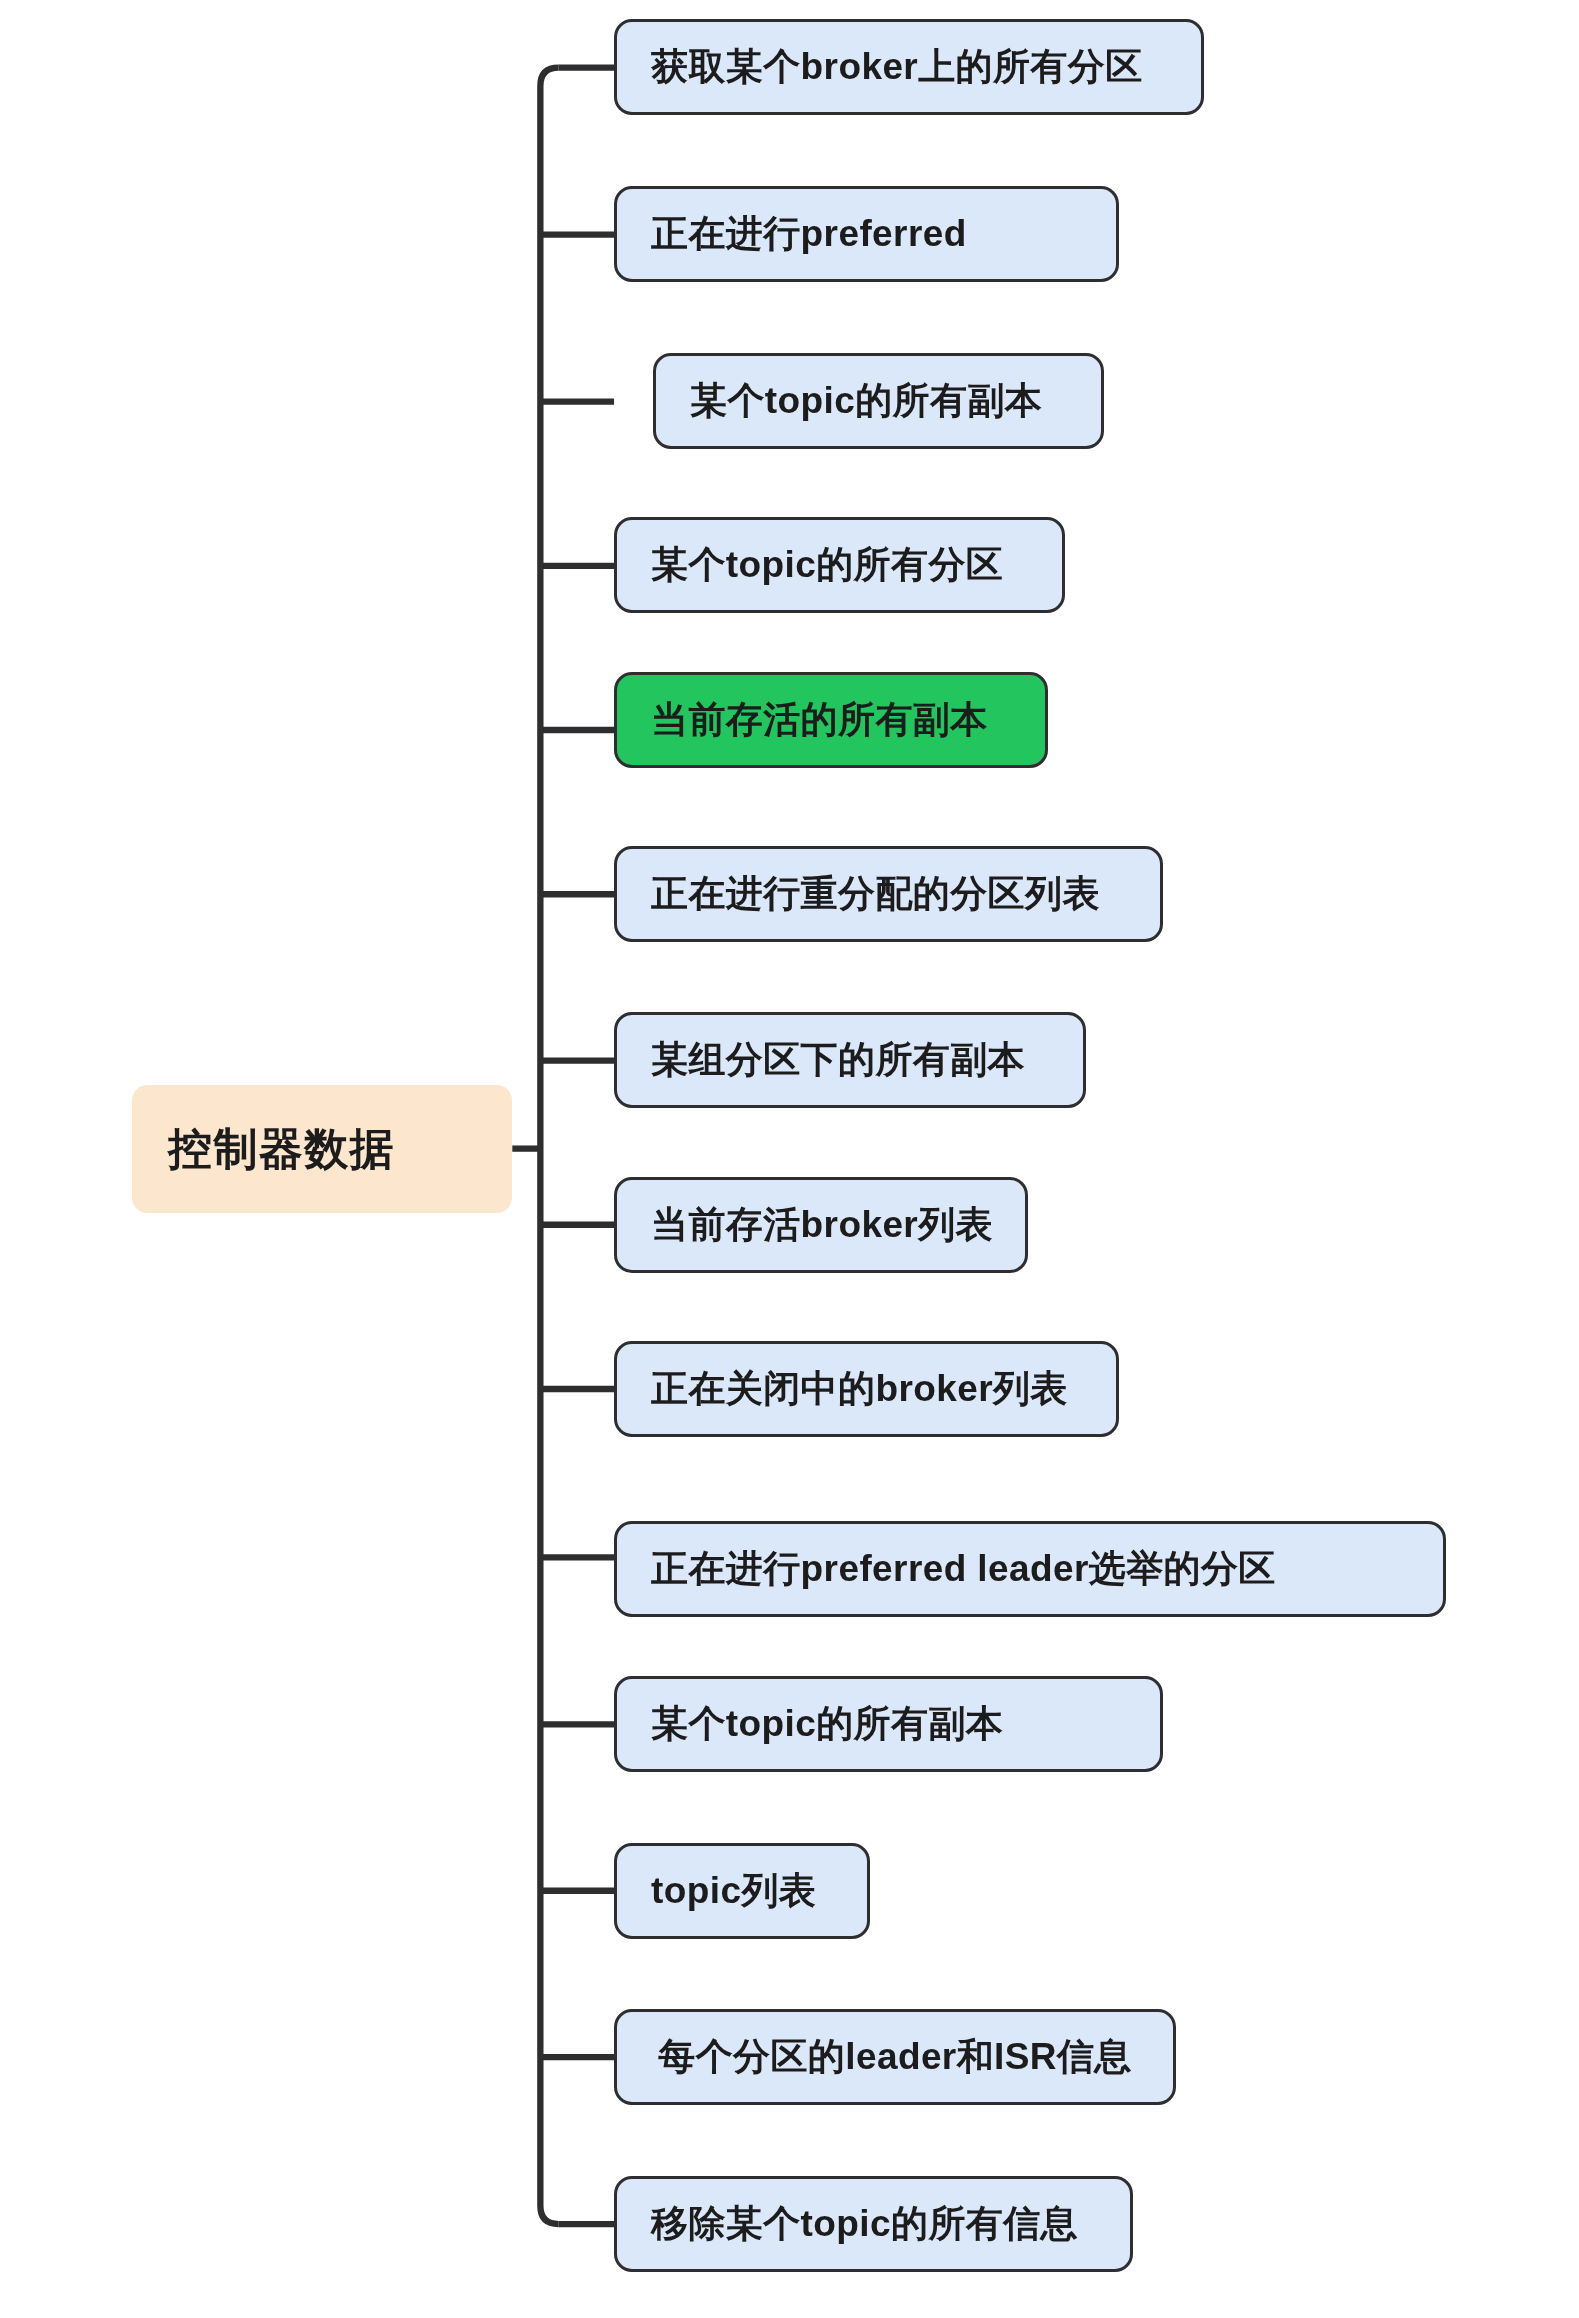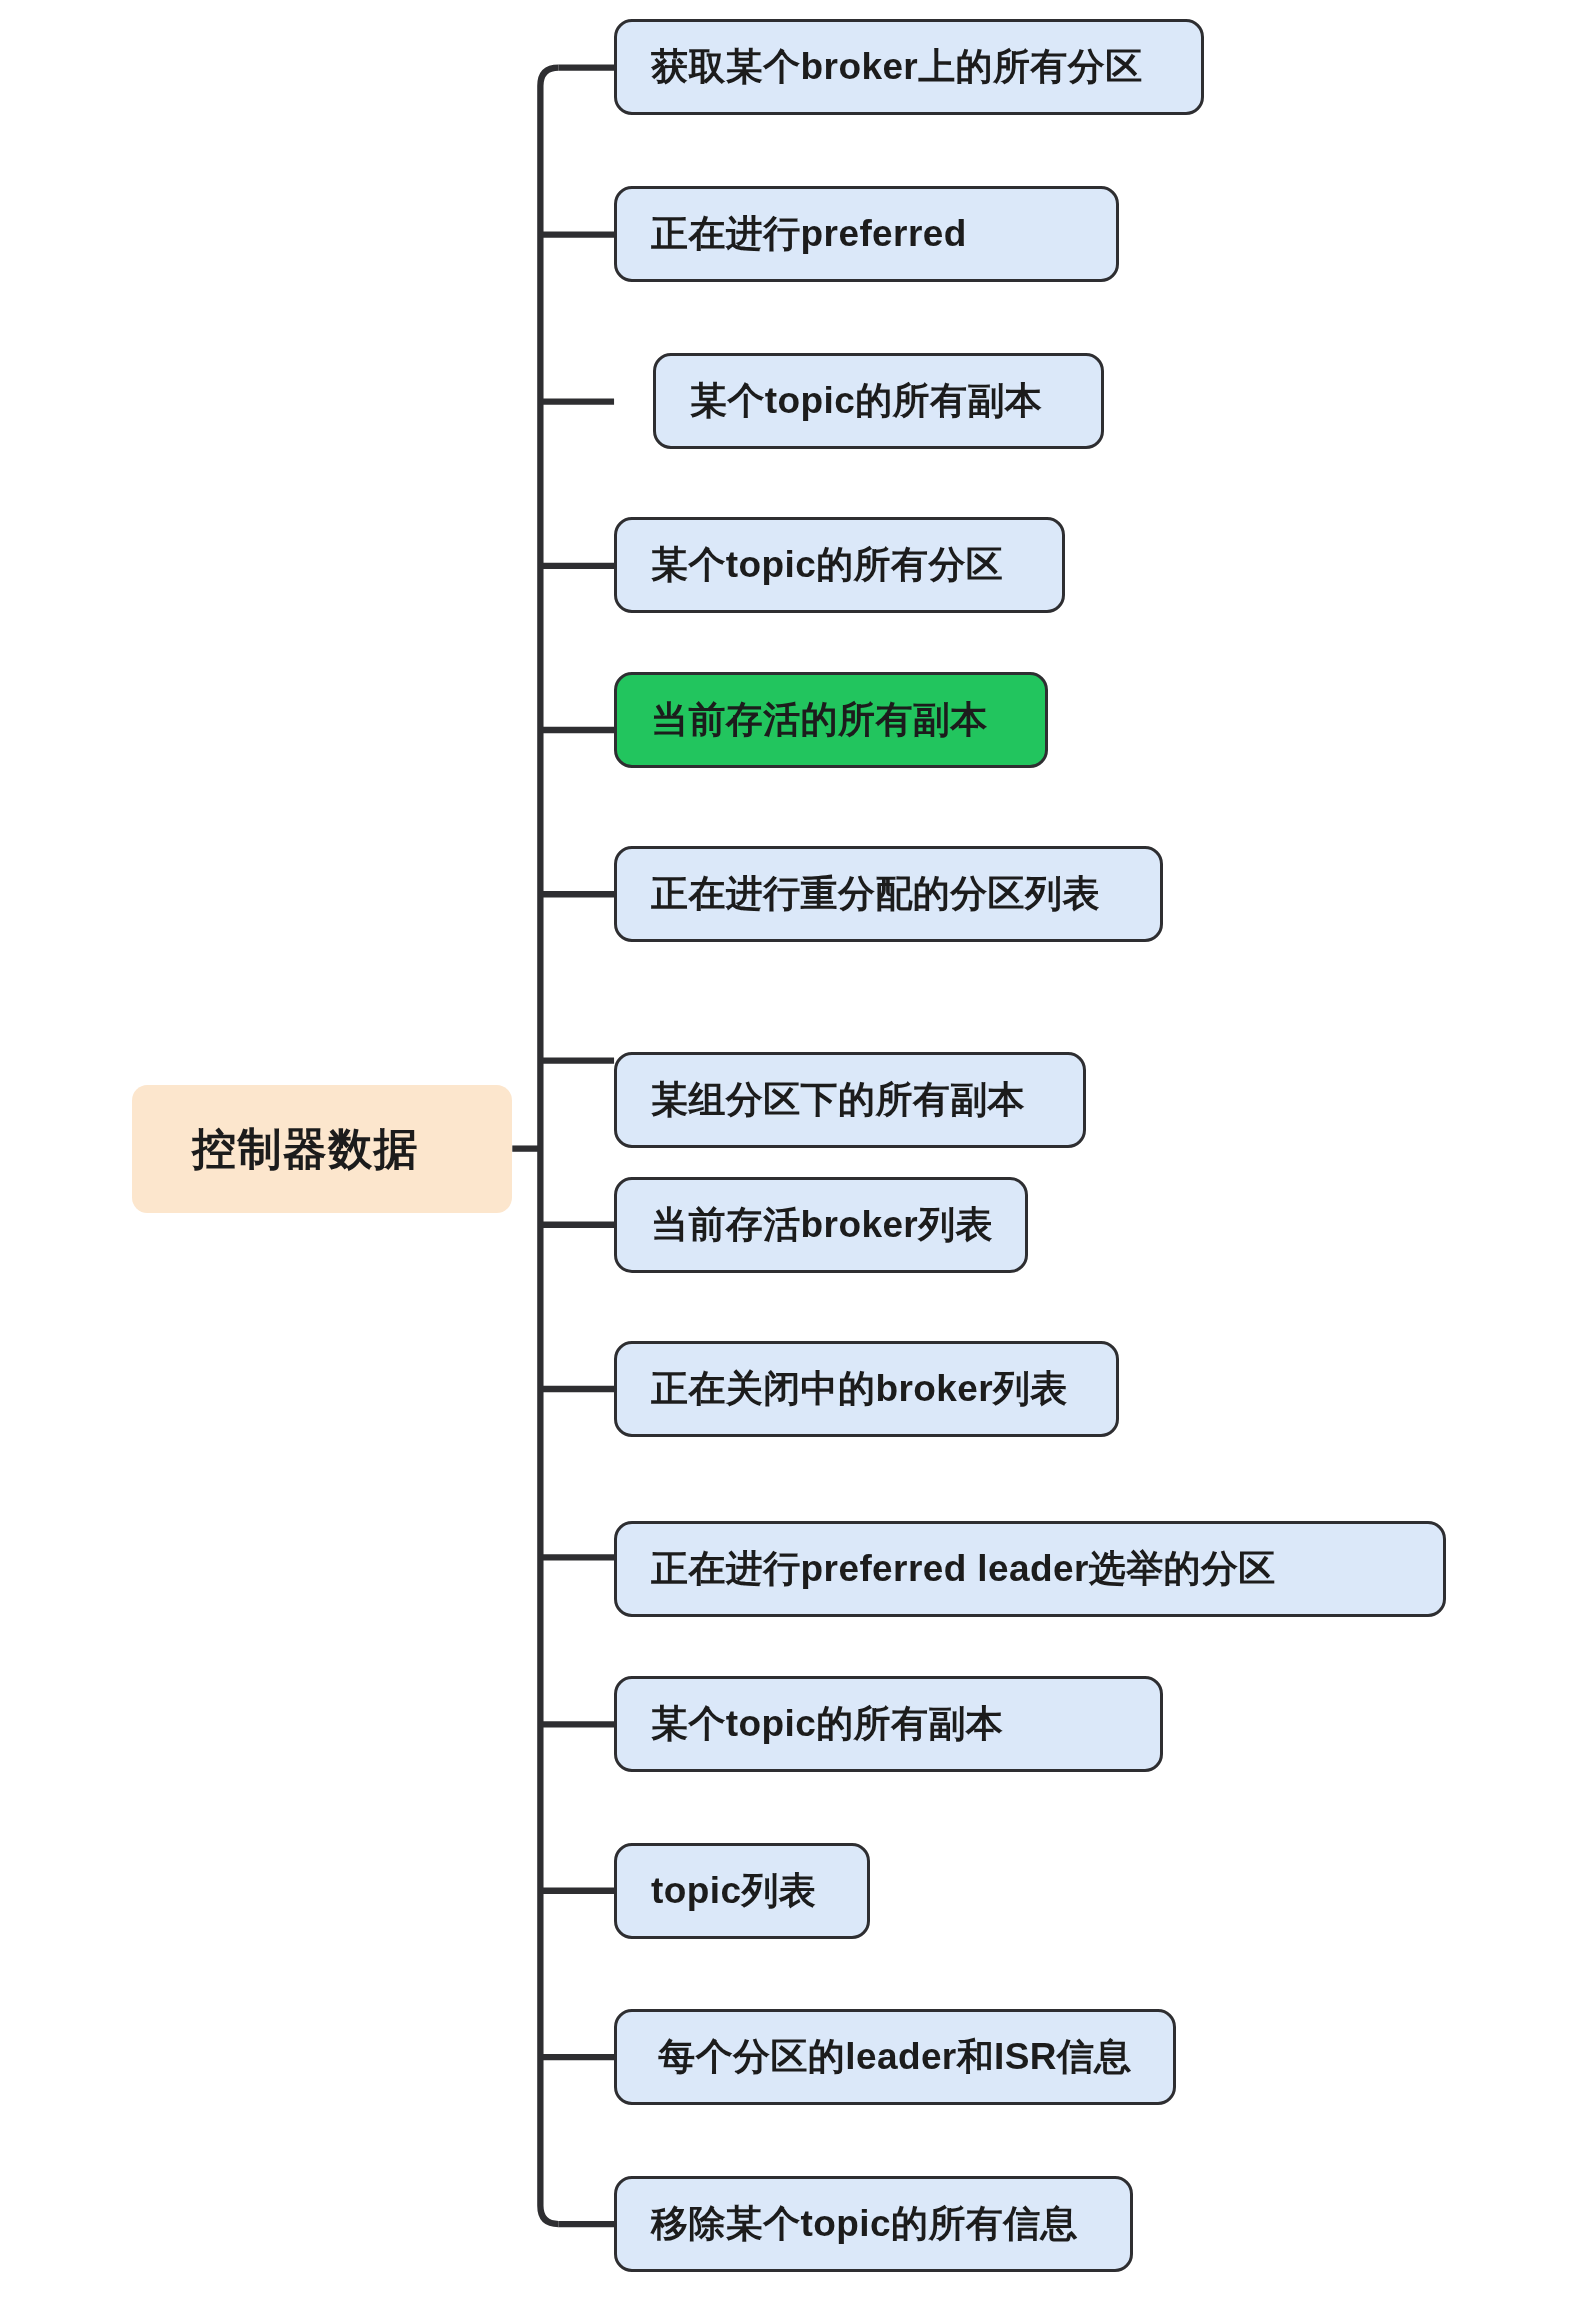--- a/index.html
+++ b/index.html
@@ -34,21 +34,21 @@
     white-space: nowrap;
   }
   .node-root {
     background: #fce6cd;
     border: none;
     border-radius: 15.4px;
     color: #1c1c1c;
     font-weight: bold;
     font-size: 44px;
     letter-spacing: 1.4px;
-    padding-left: 60px;
+    padding-left: 36px;
     z-index: 3;
   }
   .node-child {
     background: #dbe8f9;
     border: 3.5px solid #2e2e31;
     border-radius: 18px;
     color: #1c1c1c;
     font-weight: bold;
     font-size: 37px;
     letter-spacing: 0.4px;
@@ -98,21 +98,21 @@
       </div>
       <div class="node node-child" style="left: 614px; top: 517px; width: 451px; height: 96px; background: rgb(219, 232, 249); border-color: rgb(46, 46, 49);">
         <span class="node-label">某个topic的所有分区</span>
       </div>
       <div class="node node-child" style="left: 614px; top: 672px; width: 434px; height: 96px; background: #22c55e; border-color: rgb(46, 46, 49);">
         <span class="node-label">当前存活的所有副本</span>
       </div>
       <div class="node node-child" style="left: 614px; top: 846px; width: 549px; height: 96px; background: rgb(219, 232, 249); border-color: rgb(46, 46, 49);">
         <span class="node-label">正在进行重分配的分区列表</span>
       </div>
-      <div class="node node-child" style="left: 614px; top: 1012px; width: 472px; height: 96px; background: rgb(219, 232, 249); border-color: rgb(46, 46, 49); margin-top: 40px;">
+      <div class="node node-child" style="left: 614px; top: 1012px; width: 472px; height: 96px; background: rgb(219, 232, 249); border-color: rgb(46, 46, 49);">
         <span class="node-label">某组分区下的所有副本</span>
       </div>
       <div class="node node-child" style="left: 614px; top: 1177px; width: 414px; height: 96px; background: rgb(219, 232, 249); border-color: rgb(46, 46, 49);">
         <span class="node-label">当前存活broker列表</span>
       </div>
       <div class="node node-child" style="left: 614px; top: 1341px; width: 505px; height: 96px; background: rgb(219, 232, 249); border-color: rgb(46, 46, 49);">
         <span class="node-label">正在关闭中的broker列表</span>
       </div>
       <div class="node node-child" style="left: 614px; top: 1509px; width: 832px; height: 96px; background: rgb(219, 232, 249); border-color: rgb(46, 46, 49); margin-top: 12px;">
         <span class="node-label">正在进行preferred leader选举的分区</span>

